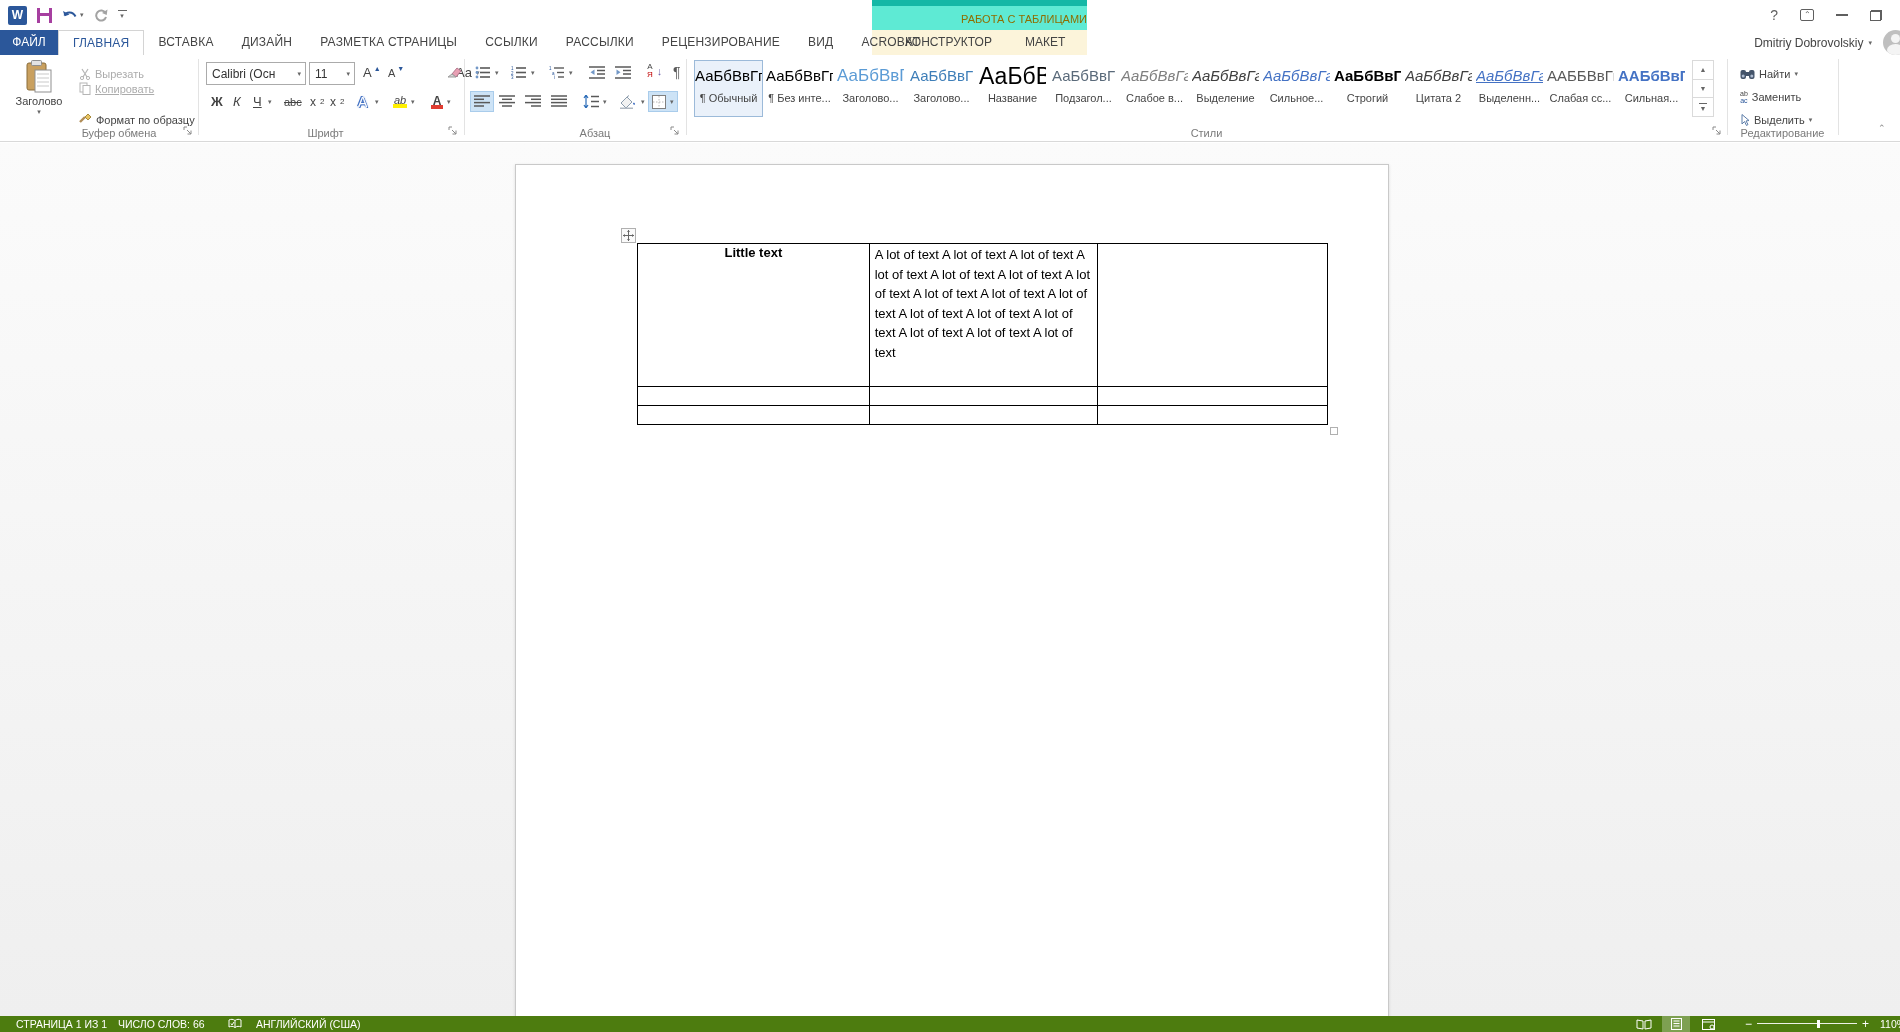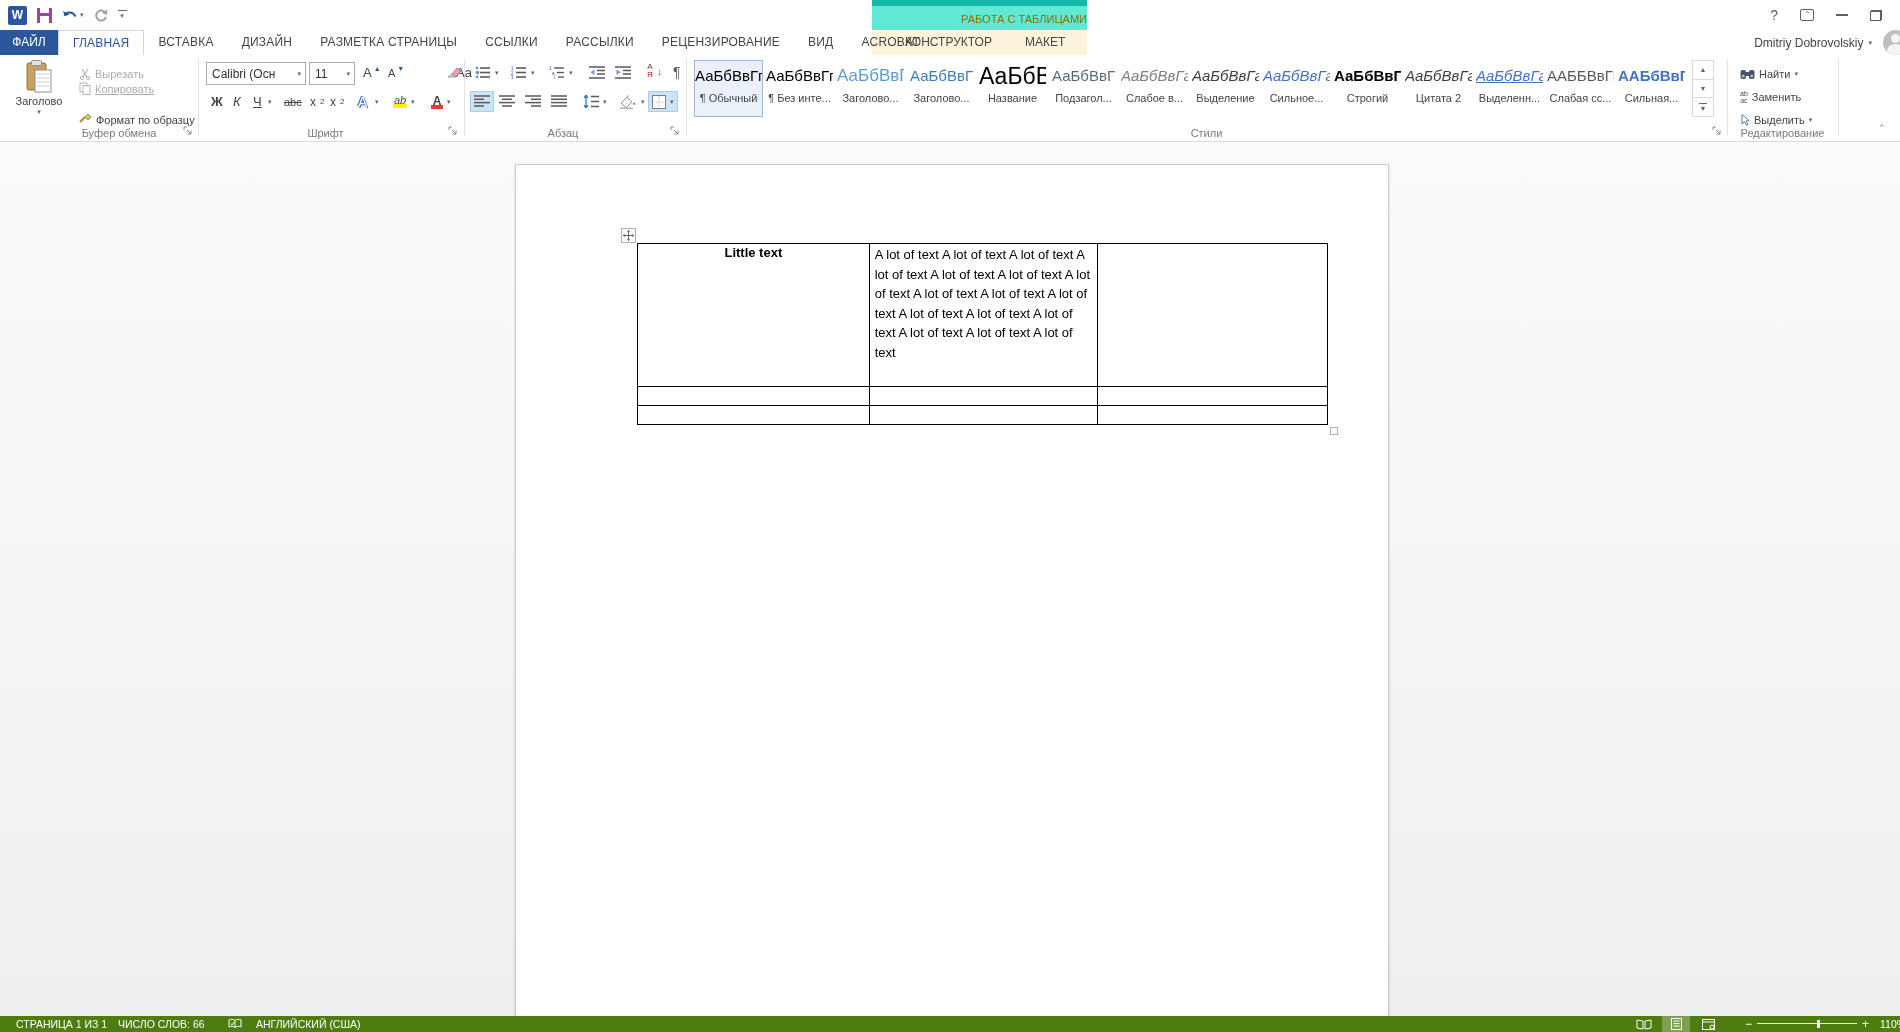--- a/index.html
+++ b/index.html
@@ -409,21 +409,21 @@
         <span class="arrow7">▾</span>
       </div>
       <div class="rbtn active-tog" style="position:absolute;left:648px;top:36px;">
         <svg width="14" height="14" viewBox="0 0 14 14">
             <rect x="0.5" y="0.5" width="13" height="13" fill="#fff" stroke="#808080"></rect>
             <line x1="7" y1="1" x2="7" y2="13" stroke="#B8B8B8" stroke-dasharray="1.5,1.5"></line>
             <line x1="1" y1="7" x2="13" y2="7" stroke="#B8B8B8" stroke-dasharray="1.5,1.5"></line>
           </svg>
         <span class="arrow7">▾</span>
       </div>
-      <div class="glabel" style="left:452px;width:222px;">Абзац</div>
+      <div class="glabel" style="left:484px;width:222px;">Абзац</div>
       <div class="launcher" style="left:670px;bottom:4px;">
         <svg width="11" height="11" viewBox="0 0 11 11">
             <path d="M1 4 L1 1 L4 1" fill="none" stroke="#8A8A8A"></path>
             <path d="M4 4 L8 8 M8 4.5 L8 8 L4.5 8" fill="none" stroke="#8A8A8A"></path>
           </svg>
       </div>
     </div>
 
     <div>
       <div class="sgwrap">

